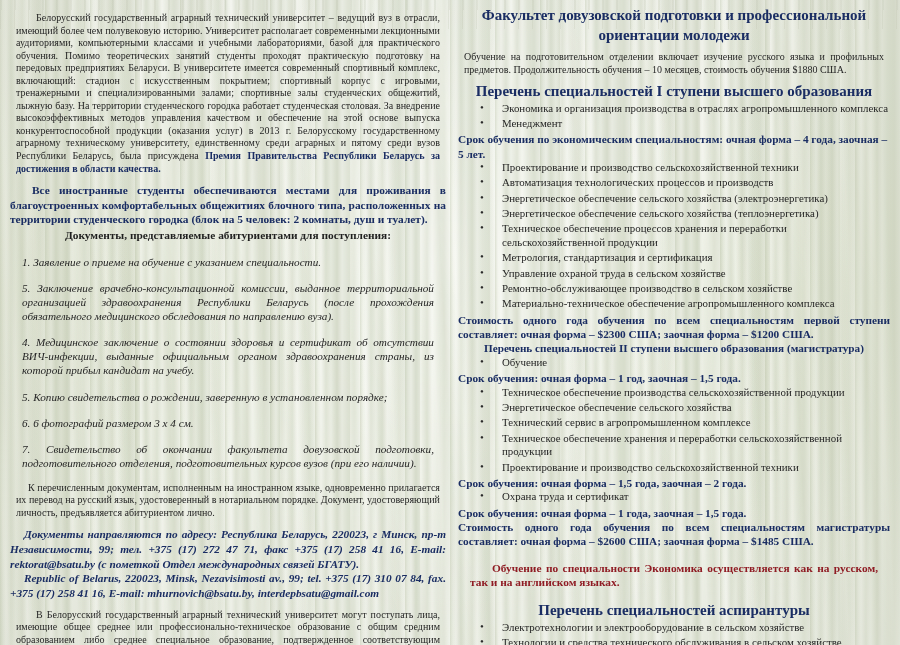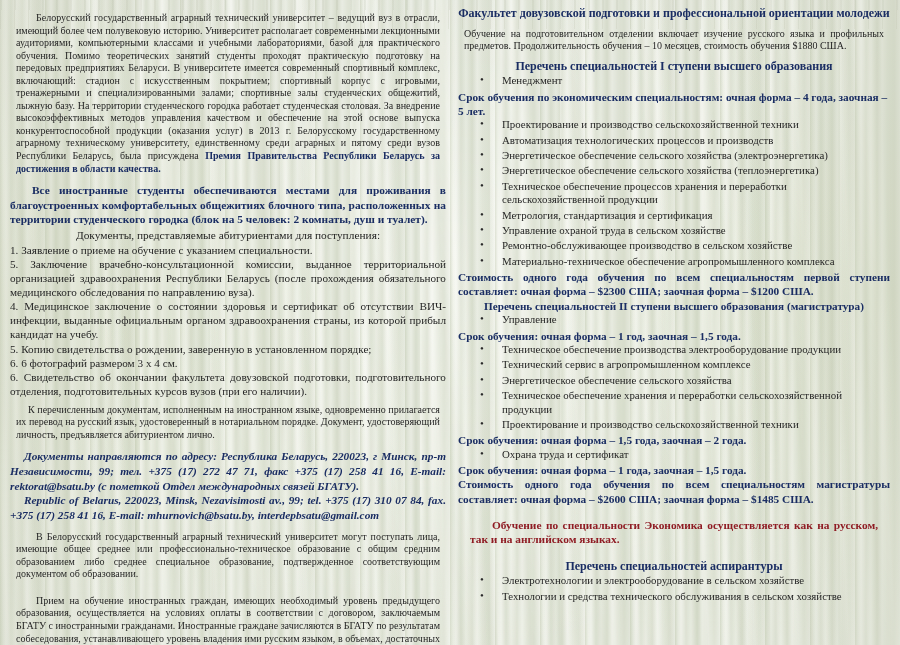--- a/index.html
+++ b/index.html
@@ -72,31 +72,31 @@
     text-justify: inter-word;
   }
   .p.indent { text-indent: 20px; }
   .p.ind2 { text-indent: 12px; }
   .navy-b    { color: #1a2d63; font-weight: bold; }
 
   .head-c {
     margin: 0;
     text-align: center;
     font-weight: bold;
-    font-size: 12px;
+    font-size: 15px;
     line-height: 1.3;
     color: #1a2d63;
   }
   .head-c.small { font-size: 11.2px; }
 
   .lead {
     margin: 0;
     font-size: 11.4px;
     line-height: 1.3;
-    font-weight: normal;
+    font-weight: bold;
     color: #1f1f1f;
     text-align: center;
     text-indent: 0;
   }
 
   .stmt {
     margin: 0;
     font-size: 11.3px;
     line-height: 1.265;
     font-weight: bold;
@@ -132,26 +132,27 @@
     font-weight: bold;
     font-style: italic;
     color: #1a2d63;
     text-align: justify;
   }
   .addr.ind { text-indent: 14px; }
 
   
   .numlist { margin: 0; padding: 0; list-style: none; }
   .numlist li {
-    margin: 0;
+    margin: 12px;
     font-size: 11.2px;
     line-height: 1.255;
     color: #262626;
     text-align: justify;
     padding-left: 0;
+    font-style: italic;
   }
 
   
   .bullets { margin: 0; padding: 0; list-style: none; }
   .bullets li {
     position: relative;
     margin: 0 0 1.5px 0;
     padding-left: 44px;
     font-size: 10.9px;
     line-height: 1.27;
@@ -188,21 +189,21 @@
     <div class="gap2"></div>
 
     <p class="lead">Документы, представляемые абитуриентами для поступления:</p>
 
     <ul class="numlist">
       <li>1. Заявление о приеме на обучение с указанием специальности.</li>
       <li>5. Заключение врачебно-консультационной комиссии, выданное территориальной организацией здравоохранения Республики Беларусь (после прохождения обязательного медицинского обследования по направлению вуза).</li>
       <li>4. Медицинское заключение о состоянии здоровья и сертификат об отсутствии ВИЧ-инфекции, выданные официальным органом здравоохранения страны, из которой прибыл кандидат на учебу.</li>
       <li>5. Копию свидетельства о рождении, заверенную в установленном порядке;</li>
       <li>6. 6 фотографий размером 3 х 4 см.</li>
-      <li>6. Свидетельство об окончании факультета довузовской подготовки, подготовительного отделения, подготовительных курсов вузов (при его наличии).</li>
+      <li>7. Свидетельство об окончании факультета довузовской подготовки, подготовительного отделения, подготовительных курсов вузов (при его наличии).</li>
     </ul>
 
     <p class="p ind2">К перечисленным документам, исполненным на иностранном языке, одновременно прилагается их перевод на русский язык, удостоверенный в нотариальном порядке. Документ, удостоверяющий личность, предъявляется абитуриентом лично.</p>
 
     <div class="gap2"></div>
 
     <p class="addr ind">Документы направляются по адресу: Республика Беларусь, 220023, г Минск, пр-т Независимости, 99; тел. +375 (17) 272 47 71, факс +375 (17) 258 41 16, E-mail: rektorat@bsatu.by (с пометкой Отдел международных связей БГАТУ).</p>
     <p class="addr ind">Republic of Belarus, 220023, Minsk, Nezavisimosti av., 99; tel. +375 (17) 310 07 84, fax. +375 (17) 258 41 16, E-mail: mhurnovich@bsatu.by, interdepbsatu@gmail.com</p>
 
     <div class="gap2"></div>
@@ -216,20 +217,21 @@
   </div>
 
   <div class="col col-right">
 
     <p class="head-c">Факультет довузовской подготовки и профессиональной ориентации молодежи</p>
     <p class="p">Обучение на подготовительном отделении включает изучение русского языка и профильных предметов. Продолжительность обучения – 10 месяцев, стоимость обучения $1880 США.</p>
 
     <p class="head-c">Перечень специальностей I ступени высшего образования</p>
 
     <ul class="bullets">
+      <li class="nojust">Экономика и организация производства в отраслях агропромышленного комплекса</li>
       <li class="nojust">Менеджмент</li>
     </ul>
 
     <p class="stmt">Срок обучения по экономическим специальностям: очная форма – 4 года, заочная – 5 лет.</p>
 
     <ul class="bullets">
       <li class="nojust">Проектирование и производство сельскохозяйственной техники</li>
       <li class="nojust">Автоматизация технологических процессов и производств</li>
       <li class="nojust">Энергетическое обеспечение сельского хозяйства (электроэнергетика)</li>
       <li class="nojust">Энергетическое обеспечение сельского хозяйства (теплоэнергетика)</li>
@@ -238,29 +240,29 @@
       <li class="nojust">Управление охраной труда в сельском хозяйстве</li>
       <li class="nojust">Ремонтно-обслуживающее производство в сельском хозяйстве</li>
       <li class="nojust">Материально-техническое обеспечение агропромышленного комплекса</li>
     </ul>
 
     <p class="stmt just">Стоимость одного года обучения по всем специальностям первой ступени составляет: очная форма  –  $2300 США; заочная форма  –  $1200 США.</p>
 
     <p class="head-c small">Перечень специальностей II ступени высшего образования (магистратура)</p>
 
     <ul class="bullets">
-      <li class="nojust">Управление</li>
+      <li class="nojust">Обучение</li>
     </ul>
 
     <p class="stmt">Срок обучения: очная форма – 1 год, заочная – 1,5 года.</p>
 
     <ul class="bullets">
-      <li class="nojust">Техническое обеспечение производства электрооборудование продукции</li>
+      <li class="nojust">Техническое обеспечение производства сельскохозяйственной продукции</li>
+      <li class="nojust">Энергетическое обеспечение сельского хозяйства</li>
       <li class="nojust">Технический сервис в агропромышленном комплексе</li>
-      <li class="nojust">Энергетическое обеспечение сельского хозяйства</li>
       <li class="nojust">Техническое обеспечение хранения и переработки сельскохозяйственной продукции</li>
       <li class="nojust">Проектирование и производство сельскохозяйственной техники</li>
     </ul>
 
     <p class="stmt">Срок обучения: очная форма – 1,5 года, заочная – 2 года.</p>
 
     <ul class="bullets">
       <li class="nojust">Охрана труда и сертификат</li>
     </ul>
 

